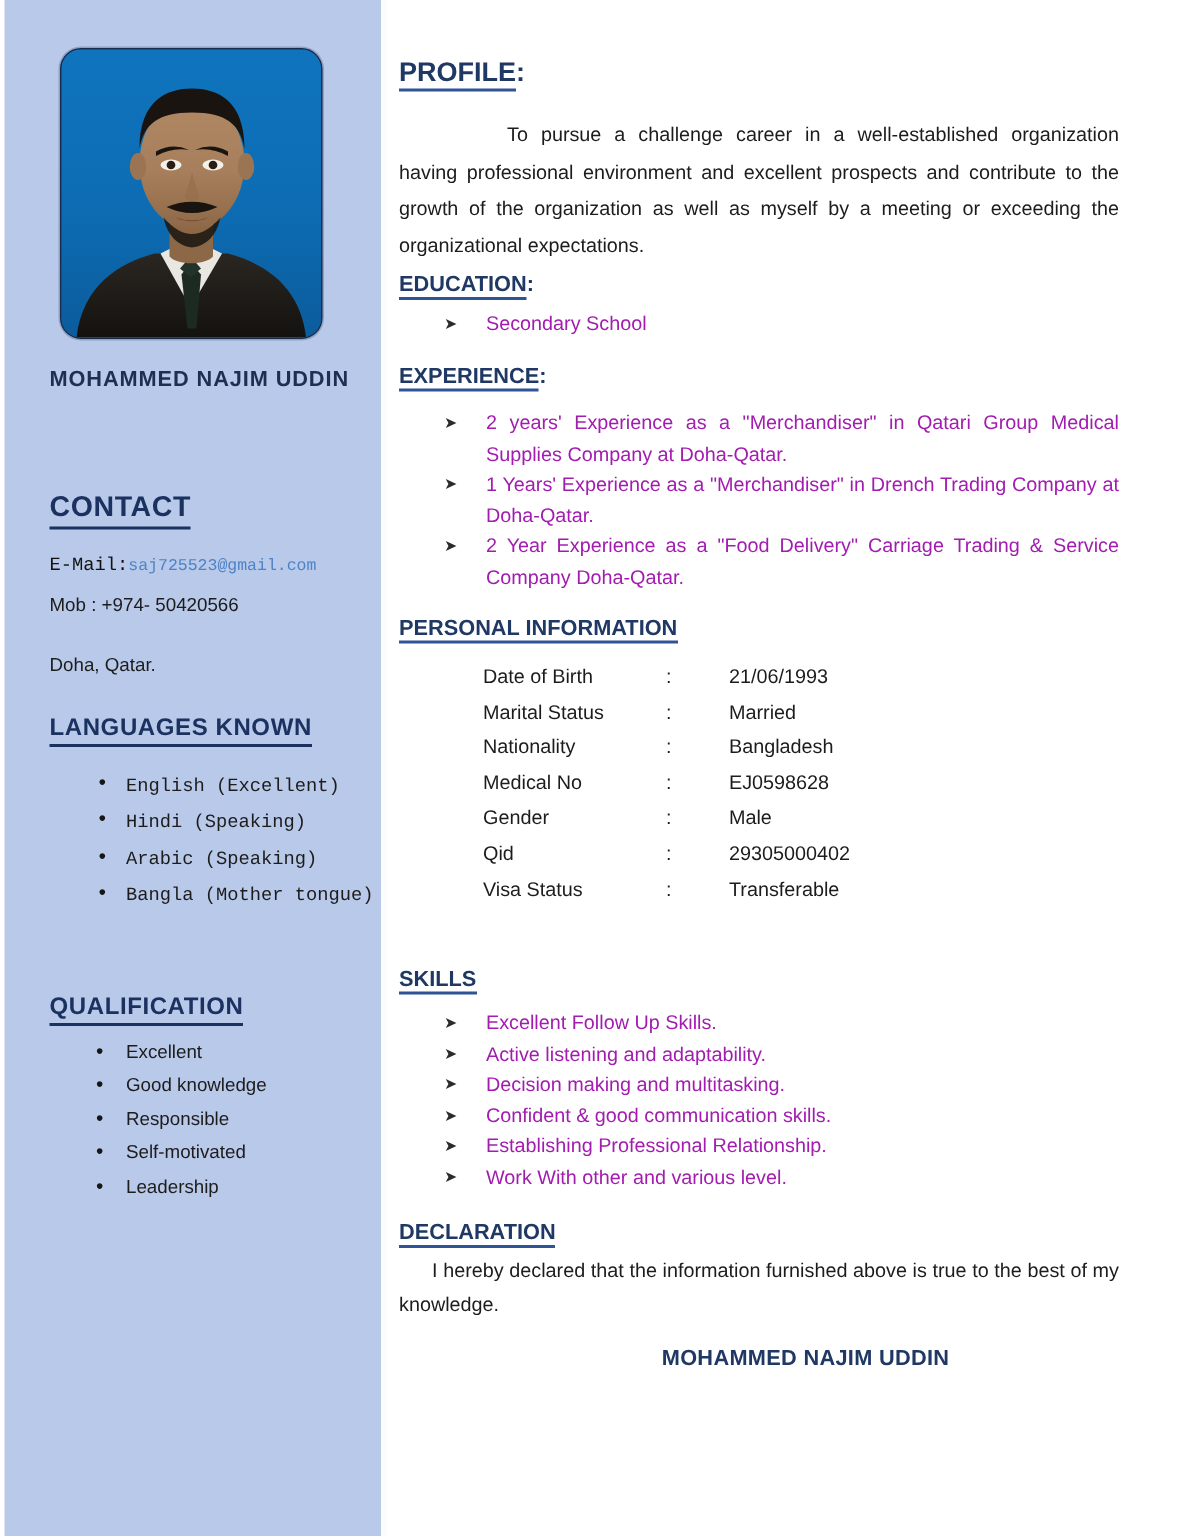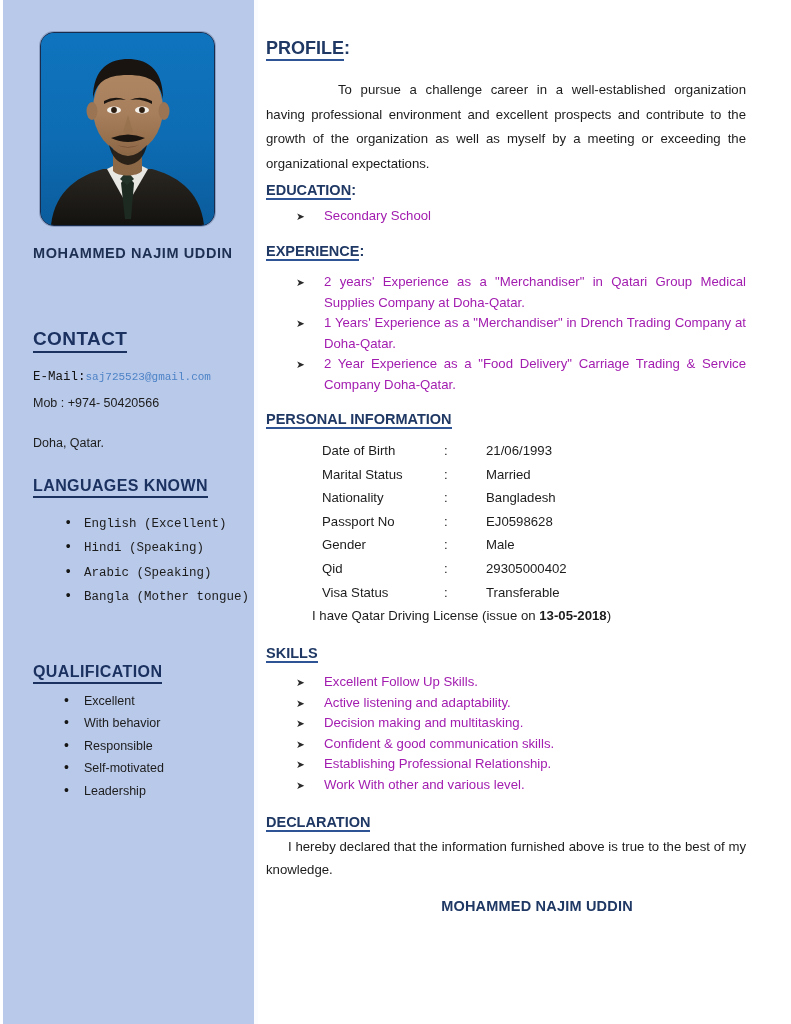--- a/index.html
+++ b/index.html
@@ -319,21 +319,21 @@
       <li><span>English (Excellent)</span></li>
       <li><span>Hindi (Speaking)</span></li>
       <li><span>Arabic (Speaking)</span></li>
       <li><span>Bangla (Mother tongue)</span></li>
     </ul>
 
     <div class="side-head" id="qualification-head"><span class="u">QUALIFICATION</span></div>
 
     <ul class="side-list" id="qualification-list">
       <li><span>Excellent</span></li>
-      <li><span>With behavior</span></li>
+      <li><span>Good knowledge</span></li>
       <li><span>Responsible</span></li>
       <li><span>Self-motivated</span></li>
       <li><span>Leadership</span></li>
     </ul>
   </div>
 
   <div class="col-divider"></div>
 
   <div class="main">
 
@@ -368,21 +368,21 @@
           <td class="pi-label">Marital Status</td>
           <td class="pi-colon">:</td>
           <td class="pi-value">Married</td>
         </tr>
         <tr>
           <td class="pi-label">Nationality</td>
           <td class="pi-colon">:</td>
           <td class="pi-value">Bangladesh</td>
         </tr>
         <tr>
-          <td class="pi-label">Passport No</td>
+          <td class="pi-label">Medical No</td>
           <td class="pi-colon">:</td>
           <td class="pi-value">EJ0598628</td>
         </tr>
         <tr>
           <td class="pi-label">Gender</td>
           <td class="pi-colon">:</td>
           <td class="pi-value">Male</td>
         </tr>
         <tr>
           <td class="pi-label">Qid</td>
@@ -390,21 +390,20 @@
           <td class="pi-value">29305000402</td>
         </tr>
         <tr>
           <td class="pi-label">Visa Status</td>
           <td class="pi-colon">:</td>
           <td class="pi-value">Transferable</td>
         </tr>
       </tbody>
     </table>
 
-    <div id="license-line"><span>I have Qatar Driving License (issue on </span><b>13-05-2018</b><span>)</span></div>
 
     <div class="sec-head" id="skills-head"><span class="u">SKILLS</span></div>
 
     <ul class="arrow-list" id="skills-list">
       <li><span>Excellent Follow Up Skills.</span></li>
       <li><span>Active listening and adaptability.</span></li>
       <li><span>Decision making and multitasking.</span></li>
       <li><span>Confident &amp; good communication skills.</span></li>
       <li><span>Establishing Professional Relationship.</span></li>
       <li><span>Work With other and various level.</span></li>

